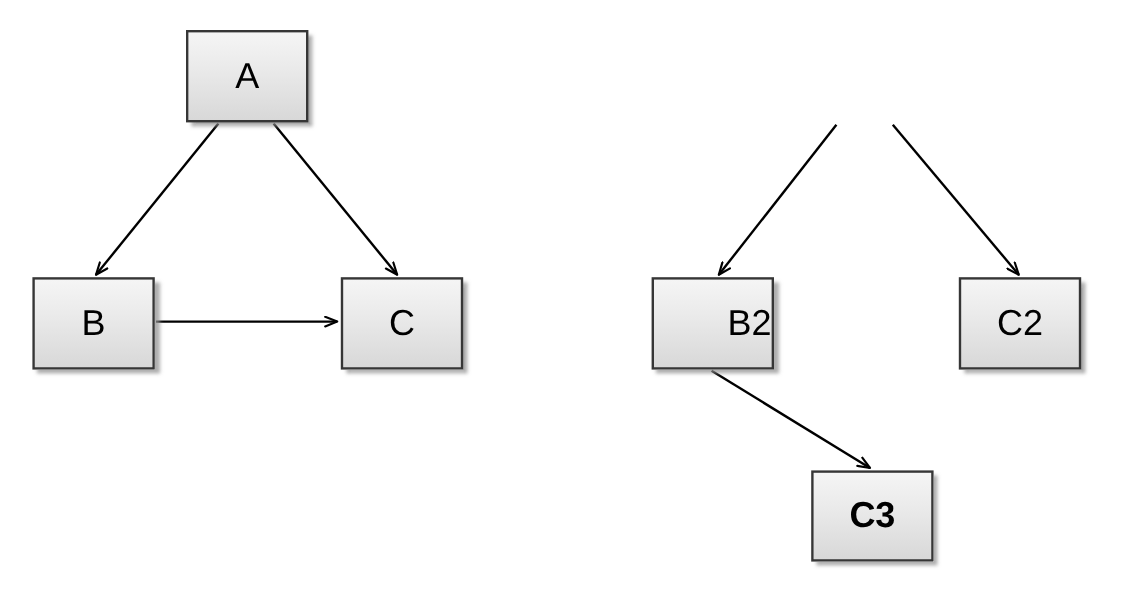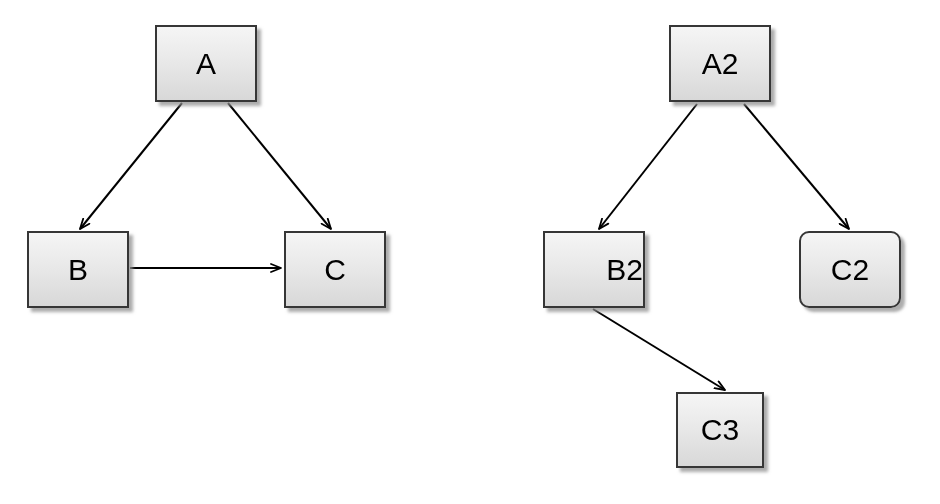--- a/index.html
+++ b/index.html
@@ -60,25 +60,22 @@
 
 <div class="node" style="left: 155px; top: 25px; width: 102px; height: 77px;">
       <span>A</span>
     </div>
     <div class="node" style="left: 27px; top: 231px; width: 102px; height: 77px;">
       <span>B</span>
     </div>
     <div class="node" style="left: 284px; top: 231px; width: 102px; height: 77px;">
       <span>C</span>
     </div>
-    <div class="node" style="left: 669px; top: 25px; width: 102px; height: 77px;">
-      <span>A2</span>
-    </div>
     <div class="node" style="left: 543px; top: 231px; width: 102px; height: 77px; justify-content: flex-end;">
       <span>B2</span>
     </div>
-    <div class="node" style="left: 799px; top: 231px; width: 102px; height: 77px; border-radius: 10px;">
+    <div class="node" style="left: 799px; top: 231px; width: 102px; height: 77px;">
       <span>C2</span>
     </div>
-    <div class="node" style="left: 676px; top: 392px; width: 88px; height: 76px;">
+    <div class="node" style="left: 676px; top: 392px; width: 102px; height: 76px; font-weight: bold;">
       <span>C3</span>
     </div>
   </div>
 
 </body></html>

